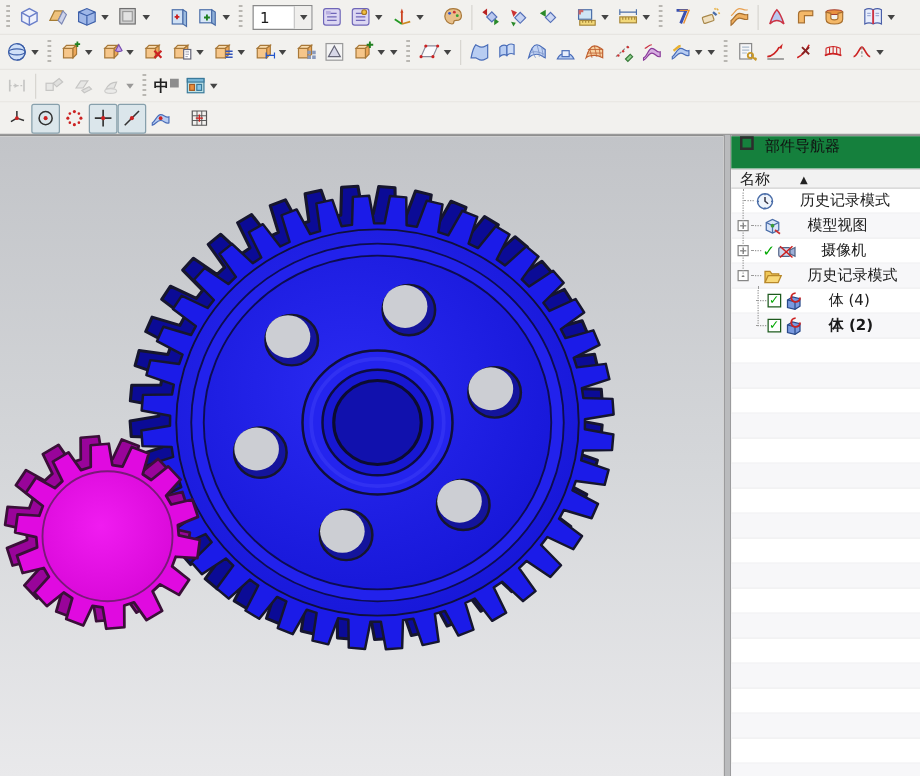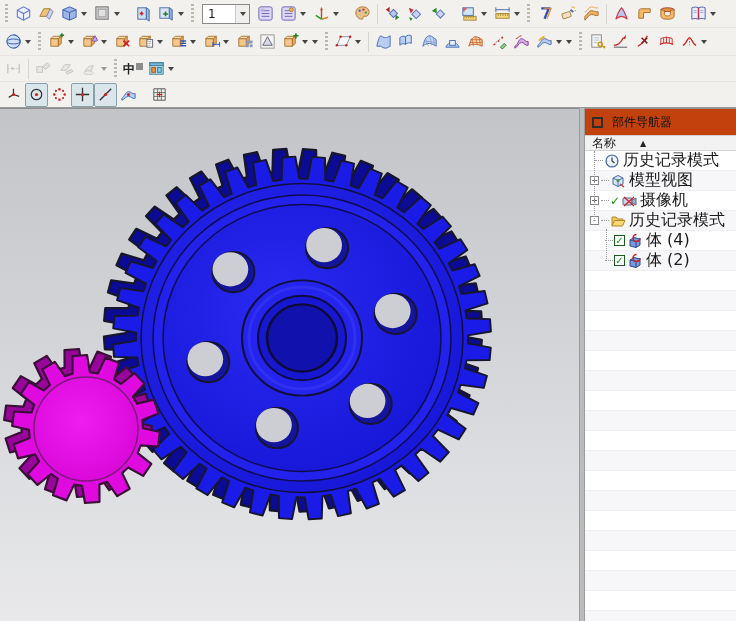--- a/index.html
+++ b/index.html
@@ -24,30 +24,30 @@
   .combo .arrow-box{margin-left:auto;width:14px;height:100%;display:flex;align-items:center;justify-content:center;background:#f0efed;border-left:1px solid #c9c9c9}
   .cn-txt{font-size:12px;font-weight:bold;color:#222;line-height:1}
   .cn-sub{display:inline-block;width:7px;height:7px;background:#8d8d8d;margin-left:1px}
 
   
   .main{flex:1;display:flex;min-height:0}
   .viewport{width:579px;height:513px;position:relative;border-top:1px solid #8f8f8f;overflow:hidden}
   .viewport svg{display:block}
   .splitter{width:6px;background:#babbbd;border-left:1px solid #9b9b9d;border-right:1px solid #9b9b9d;cursor:ew-resize}
   .panel{flex:1;background:#fff;display:flex;flex-direction:column;border-top:1px solid #8f8f8f;min-width:0}
-  .panel-title{height:26px;display:flex;align-items:center;padding:0 7px;background:#c2410c;flex:0 0 auto}
+  .panel-title{height:26px;display:flex;align-items:flex-start;padding:0 7px;background:#15803d;flex:0 0 auto}
   .panel-title .sq{width:11px;height:11px;border:2px solid #2d2d2d;margin-right:9px;flex:0 0 auto}
   .panel-title .tt{font-size:12px;color:#111}
   .col-header{height:16px;display:flex;align-items:center;padding:0 7px;background:#f2f2f2;border-top:1px solid #d2d2d2;border-bottom:1px solid #d2d2d2;flex:0 0 auto}
   .col-header .sort{margin-left:24px;font-size:8px;color:#222}
   .tree{flex:1;position:relative;overflow:hidden}
   .trow{height:20px;display:flex;align-items:center;border-bottom:1px solid #efeff1;padding-left:5px;white-space:nowrap}
   .trow.alt{background:#f7f7f9}
-  .trow .lbl{margin-left:3px;font-size:16px}
-  .trow .lbl.bold{font-weight:normal}
+  .trow .lbl{margin-left:20px;font-size:12px}
+  .trow .lbl.bold{font-weight:bold}
   .expander{flex:0 0 auto;width:9px;height:9px;border:1px solid #868686;background:#fff;font-size:8px;line-height:7px;text-align:center;color:#333;margin-right:2px}
   .dstub{flex:0 0 auto;border-top:1px dotted #9b9b9b;width:8px;margin-right:1px}
   .sp{flex:0 0 auto;display:inline-block}
   .cb{flex:0 0 auto;width:11px;height:11px;border:1px solid #1d5a1d;background:#fff;color:#00a800;font-size:10px;line-height:9px;font-weight:bold;text-align:center;margin-right:2px}
   .chk{color:#00a800;font-weight:bold;font-size:12px;margin-right:1px}
   .ticn{flex:0 0 auto;display:inline-flex}
   .vline{position:absolute;border-left:1px dotted #9b9b9b;width:0}
 </style>
 </head>
 <body>

